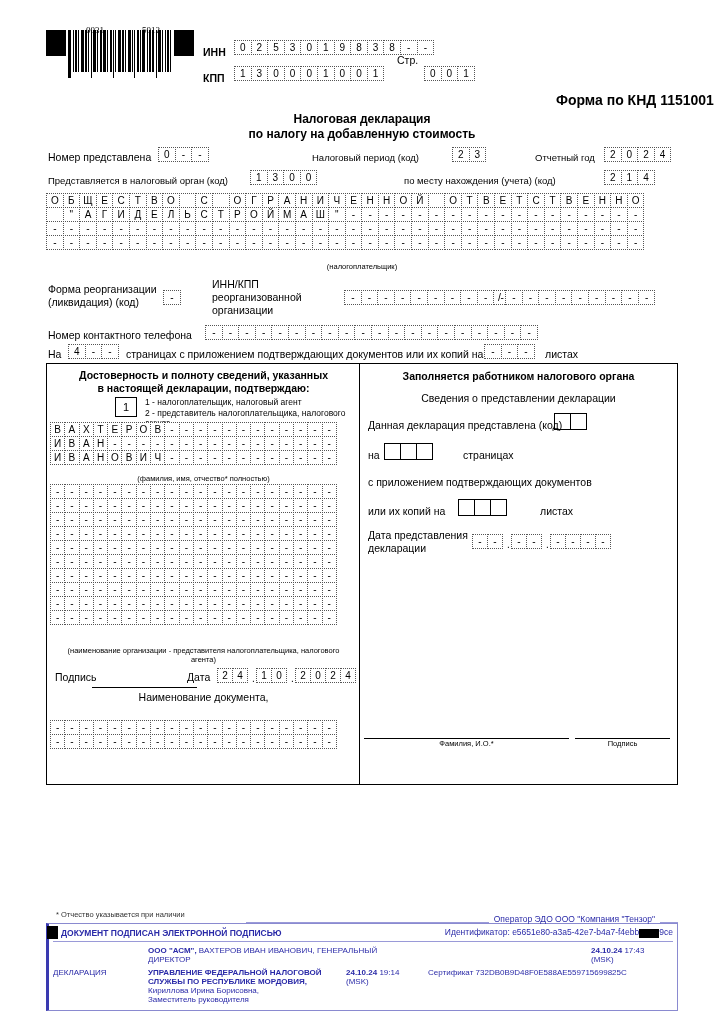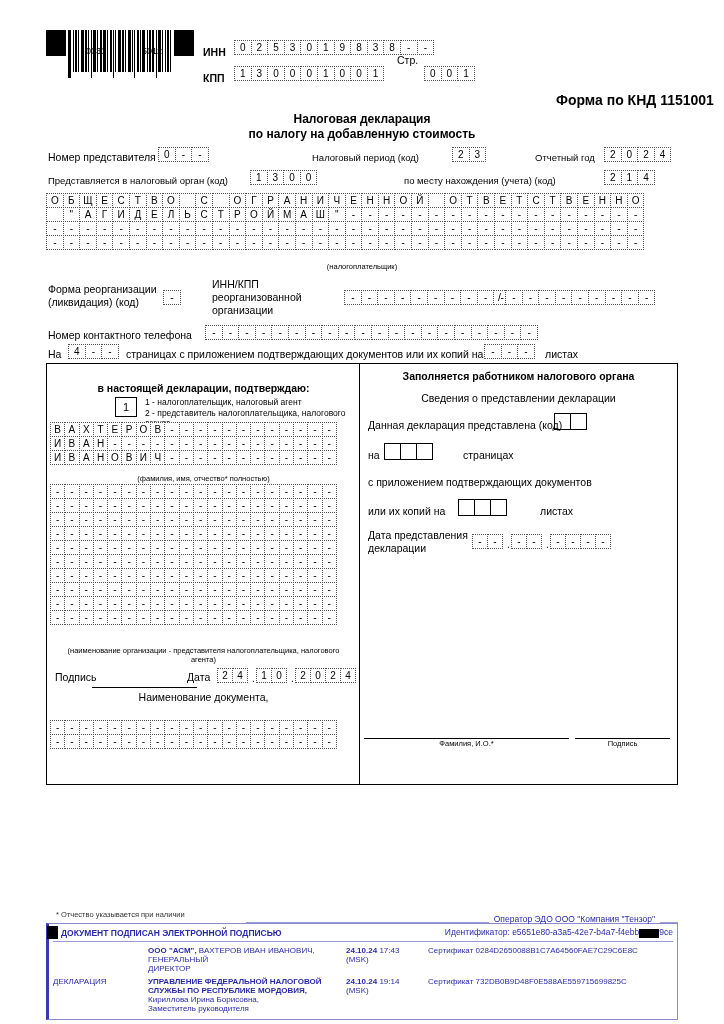--- a/index.html
+++ b/index.html
@@ -32,21 +32,21 @@
 
   .row{display:flex;align-items:center;}
 
   
   .abs{position:absolute;}
 
   
   #barcode{position:absolute;left:46px;top:30px;width:148px;height:48px;}
   #barcode .bar{position:absolute;top:0;background:#000;}
   #barcode .blk{position:absolute;top:0;width:20px;height:26px;background:#000;}
-  .bcnum{position:absolute;top:46px;font-size:9px;font-family:Liberation Sans, sans-serif;}
+  .bcnum{position:absolute;top:25px;font-size:9px;font-family:Liberation Serif, serif;}
 
   
   .title{font-size:12px;font-weight:bold;text-align:center;line-height:15px;}
 
   
   .mainbox{position:absolute;left:46px;top:363px;width:632px;height:422px;
            border:1px solid #000;box-sizing:border-box;display:flex;}
   .mainbox .left{width:313px;border-right:1px solid #000;box-sizing:border-box;position:relative;}
   .mainbox .right{flex:1;position:relative;}
 
@@ -153,21 +153,21 @@
       <div class="cell">0</div>
       <div class="cell">0</div>
       <div class="cell">1</div>
     </div>
 
   <div class="abs lbl b" style="left:556px;top:94px;font-size:14px;">Форма по КНД 1151001</div>
 
   <div class="abs title" style="left:0;top:112px;width:724px;">Налоговая декларация</div>
   <div class="abs title" style="left:0;top:127px;width:724px;">по налогу на добавленную стоимость</div>
 
-  <div class="abs lbl" style="left:48px;top:151px;">Номер представителя</div>
+  <div class="abs lbl" style="left:48px;top:151px;">Номер представлена</div>
   <div class="abs cells" style="left:158px;top:147px;" id="corr-cells">
       <div class="cell">0</div>
       <div class="cell">-</div>
       <div class="cell">-</div>
     </div>
 
   <div class="abs lbl" style="left:312px;top:152px;font-size:9.5px;">Налоговый период (код)</div>
   <div class="abs cells" style="left:452px;top:147px;" id="per-cells">
       <div class="cell">2</div>
       <div class="cell">3</div>
@@ -423,20 +423,21 @@
   <div class="abs cells" style="left:484px;top:344px;" id="sheets-cells">
       <div class="cell">-</div>
       <div class="cell">-</div>
       <div class="cell">-</div>
     </div>
   <div class="abs lbl" style="left:545px;top:348px;">листах</div>
 
   <div class="mainbox">
 
     <div class="left">
+      <div class="abs lbl b ctr" style="left:0;top:5px;width:313px;font-size:10.5px;">Достоверность и полноту сведений, указанных</div>
       <div class="abs lbl b ctr" style="left:0;top:18px;width:313px;font-size:10.5px;">в настоящей декларации, подтверждаю:</div>
 
       <div class="abs numbox" style="left:68px;top:33px;">1</div>
       <div class="abs lbl-sm" style="left:98px;top:33px;">1 - налогоплательщик, налоговый агент</div>
       <div class="abs lbl-sm" style="left:98px;top:44px;">2 - представитель налогоплательщика, налогового агента</div>
 
       <div class="abs gridrows" style="left:3px;top:59px;">
         <div class="cells" id="fio1">
             <div class="cell" style="width: 15.3px;">В</div>
             <div class="cell" style="width: 15.3px;">А</div>
@@ -884,24 +885,20 @@
         <div style="flex:1;">
           <span class="b">ООО "АСМ",</span>
           <span>ВАХТЕРОВ ИВАН ИВАНОВИЧ, ГЕНЕРАЛЬНЫЙ</span><br>
           <span>ДИРЕКТОР</span>
         </div>
         <div style="flex:0 0 82px;">
           <span class="b">24.10.24</span>
           <span>17:43</span><br>
           <span>(MSK)</span>
         </div>
-        <div style="flex:0 0 245px;">
-          <span>Сертификат</span>
-          <span>0284D2650088B1C7A64560FAE7C29C6E8C</span>
-        </div>
       </div>
 
       <div class="sigrow" style="padding-bottom:6px;">
         <div style="flex:0 0 95px;">ДЕКЛАРАЦИЯ</div>
         <div style="flex:1;">
           <span class="b">УПРАВЛЕНИЕ ФЕДЕРАЛЬНОЙ НАЛОГОВОЙ СЛУЖБЫ ПО РЕСПУБЛИКЕ МОРДОВИЯ,</span>
           <span>Кириллова Ирина Борисовна,</span><br>
           <span>Заместитель руководителя</span>
         </div>
         <div style="flex:0 0 82px;">

